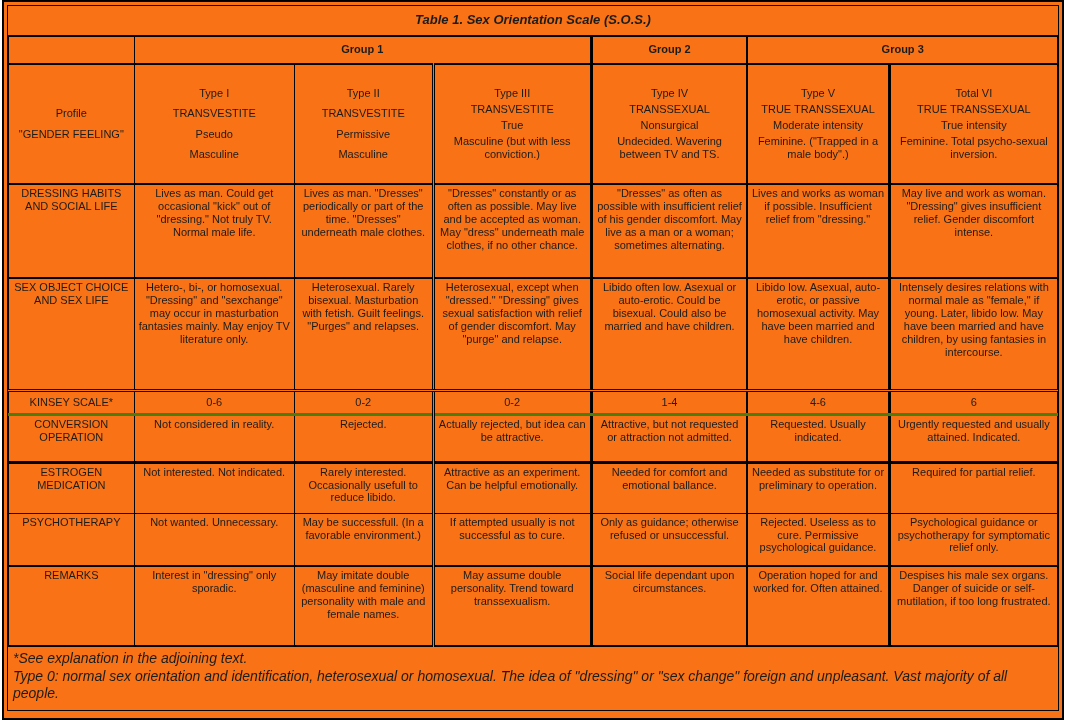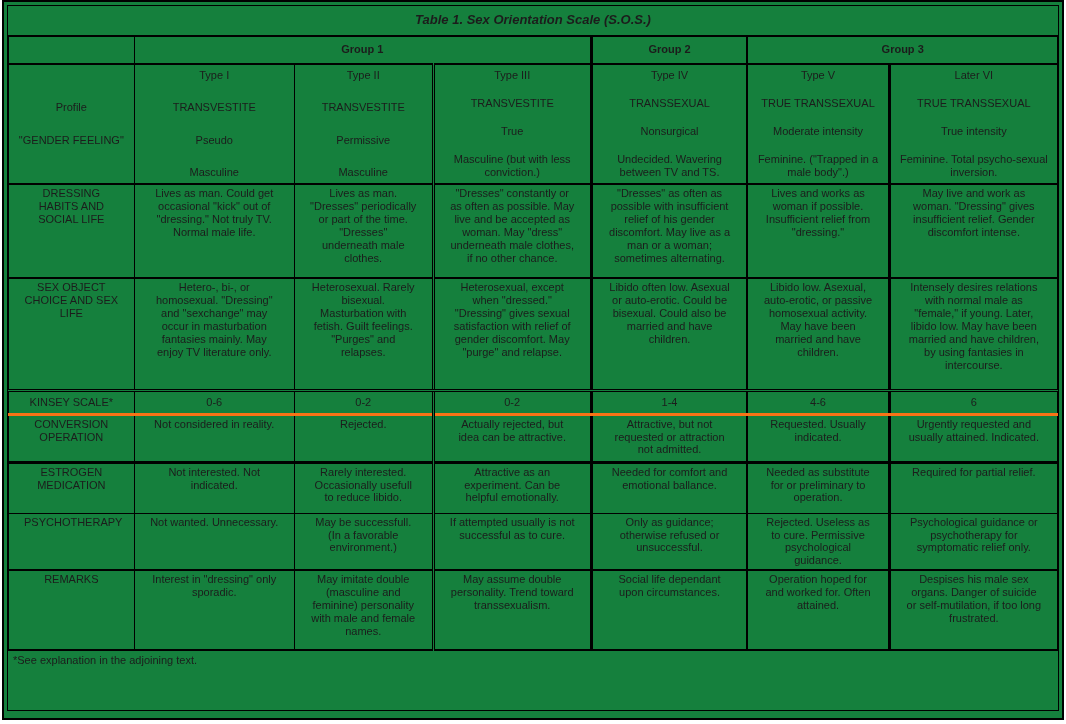--- a/index.html
+++ b/index.html
@@ -1,68 +1,68 @@
 <!DOCTYPE html>
 <html><head>
 <meta charset="utf-8">
 <style>
   html,body{margin:0;padding:0;background:#fff;}
   .page{
     width:1062px;height:720px;margin:0 auto;
     border:2px solid #000;box-sizing:border-box;
-    background:#15803d;
+    background:#f97316;
     font-family:"Liberation Sans","DejaVu Sans",sans-serif;
     color:#1c1c1c;
   }
   .frame{
     border:1px solid #000;margin:3px;height:706px;box-sizing:border-box;
     display:flex;flex-direction:column;
   }
   .title-block{
     border-bottom:1px solid #000;
     text-align:center;padding:5px 0 6px 0;
     font-size:13px;font-weight:bold;font-style:italic;line-height:1.35;
   }
   table{border-collapse:collapse;table-layout:fixed;width:100%;}
   td{
     border:1px solid #000;
     font-size:11px;line-height:1.18;text-align:center;
-    vertical-align:top;padding:2px 15px;box-sizing:border-box;
+    vertical-align:top;padding:2px 3px;box-sizing:border-box;
     overflow:hidden;
   }
   colgroup col:nth-child(1){width:124px;}
   colgroup col:nth-child(2){width:158px;}
   colgroup col:nth-child(3){width:137px;}
   colgroup col:nth-child(4){width:156px;}
   colgroup col:nth-child(5){width:154px;}
   colgroup col:nth-child(6){width:140px;}
   colgroup col:nth-child(7){width:166px;}
 
   
   td.bl-dbl{border-left:3px double #000;}
   td.bl-3{border-left:3px solid #000;}
   td.bl-2{border-left:2px solid #000;}
 
   
   tr.group-row td{height:28px;vertical-align:middle;font-weight:bold;border-bottom:2px solid #000;}
-  tr.type-row td{height:120px;border-bottom:2px solid #000;padding:4px 3px;}
+  tr.type-row td{height:120px;border-bottom:2px solid #000;padding:22px 3px;}
   tr.r-dressing td{height:94px;border-bottom:2px solid #000;}
   tr.r-sex td{height:112px;border-bottom:3px double #000;}
-  tr.r-kinsey td{height:24px;vertical-align:middle;border-bottom:3px solid #f97316;}
+  tr.r-kinsey td{height:24px;vertical-align:middle;border-bottom:3px solid #4d7c0f;}
   tr.r-conv td{height:48px;border-bottom:3px solid #000;}
   tr.r-estro td{height:51px;margin-top:18px;}
   tr.r-psych td{height:53px;border-bottom:2px solid #000;}
   tr.r-remarks td{height:80px;border-bottom:2px solid #000;}
 
   .vstack{display:flex;flex-direction:column;justify-content:space-between;height:100%;}
   .vstack>div{flex:0 0 auto;}
   .spacer{height:13px;}
 
   .footnote{
-    flex:1;padding:3px 5px;font-size:11px;line-height:1.25;text-align:left;
+    flex:1;padding:3px 5px;font-size:14px;line-height:1.25;text-align:left;font-style:italic;
   }
 </style>
 </head>
 <body>
 
 <div class="page">
   <div class="frame">
 
     <div class="title-block">
       <div>Table 1. Sex Orientation Scale (S.O.S.)</div>
@@ -131,21 +131,21 @@
         <td class="bl-2">
           <div class="vstack">
             <div>Type V</div>
             <div>TRUE TRANSSEXUAL</div>
             <div>Moderate intensity</div>
             <div>Feminine. ("Trapped in a male body".)</div>
           </div>
         </td>
         <td class="bl-3">
           <div class="vstack">
-            <div>Later VI</div>
+            <div>Total VI</div>
             <div>TRUE TRANSSEXUAL</div>
             <div>True intensity</div>
             <div>Feminine. Total psycho-sexual inversion.</div>
           </div>
         </td>
       </tr>
 
       <tr class="r-dressing">
         <td>DRESSING HABITS AND SOCIAL LIFE</td>
         <td>Lives as man. Could get occasional "kick" out of "dressing." Not truly TV. Normal male life.</td>
@@ -213,16 +213,17 @@
         <td class="bl-dbl">May assume double personality. Trend toward transsexualism.</td>
         <td class="bl-3">Social life dependant upon circumstances.</td>
         <td class="bl-2">Operation hoped for and worked for. Often attained.</td>
         <td class="bl-3">Despises his male sex organs. Danger of suicide or self-mutilation, if too long frustrated.</td>
       </tr>
     </tbody>
       </table>
 
     <div class="footnote">
       <div>*See explanation in the adjoining text.</div>
+      <div>Type 0: normal sex orientation and identification, heterosexual or homosexual. The idea of "dressing" or "sex change" foreign and unpleasant. Vast majority of all people.</div>
     </div>
 
   </div>
 </div>
 
 </body></html>

